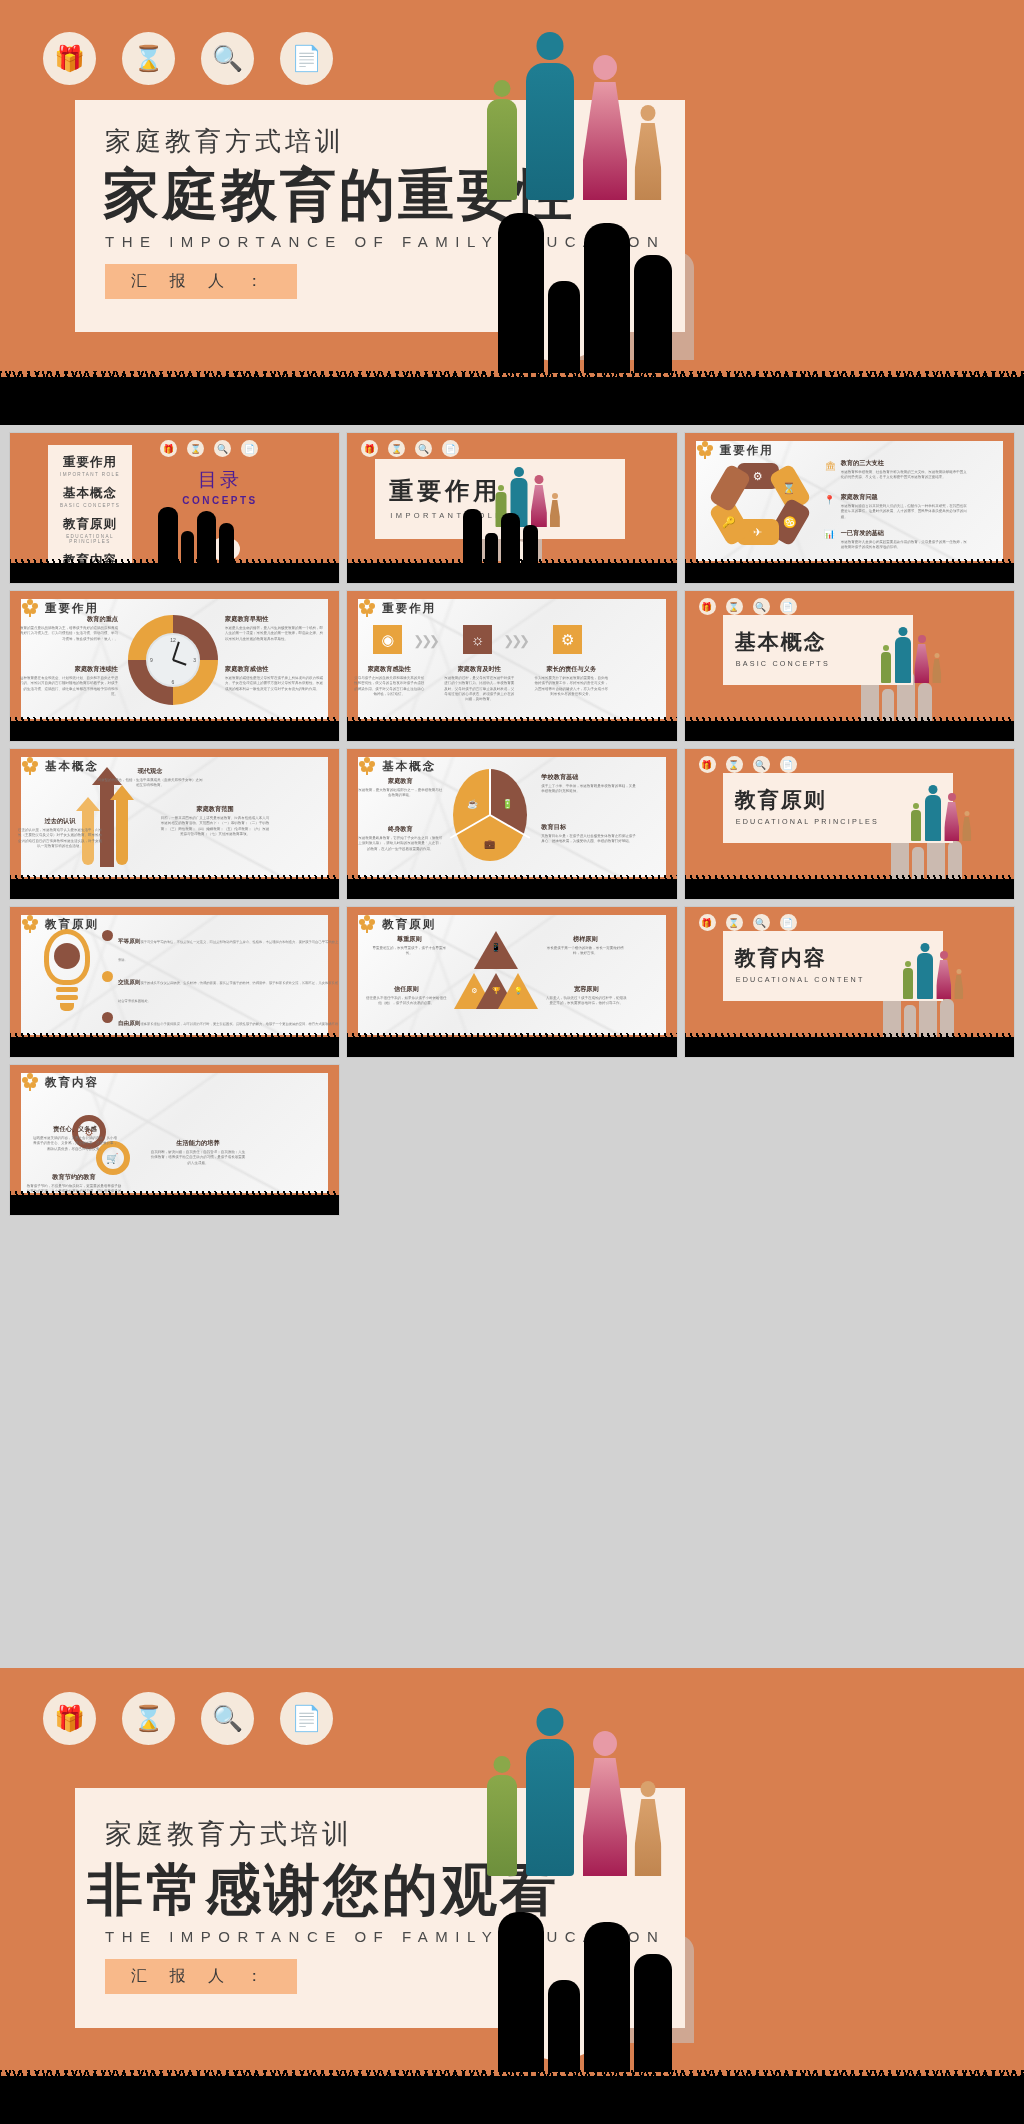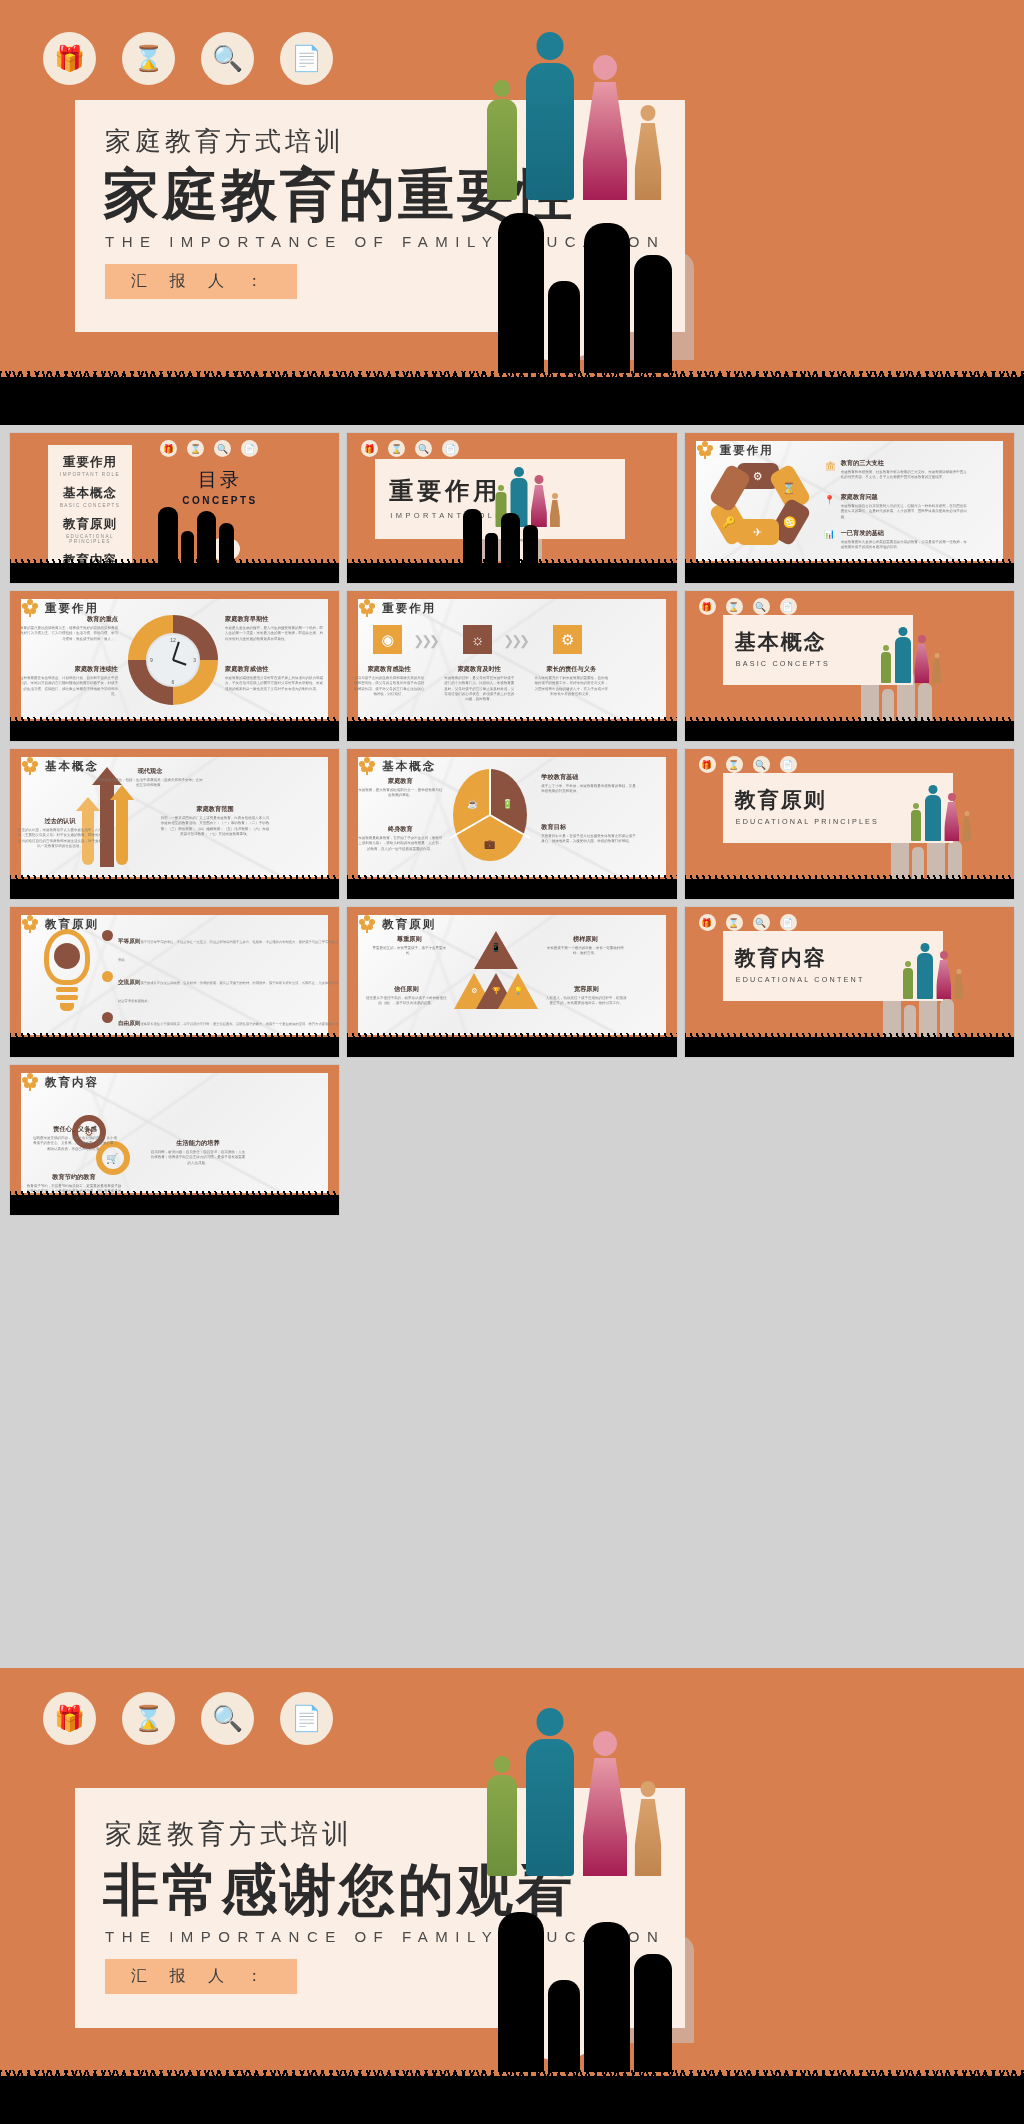--- a/index.html
+++ b/index.html
@@ -46,21 +46,21 @@
   .hero .card .kicker{
     color:#3b3b3b; letter-spacing:4px; font-weight:400;
   }
   .hero.cover .card .kicker{ font-size:26px; margin:24px 0 0 30px; }
   .hero.thanks .card .kicker{ font-size:27px; margin:28px 0 0 30px; }
 
   .hero .card .big{
     color:#2b2b2b; font-weight:700; letter-spacing:3px; line-height:1.08;
   }
   .hero.cover .card .big{ font-size:56px; margin:6px 0 0 28px; }
-  .hero.thanks .card .big{ font-size:56px; margin:8px 0 0 28px; }
+  .hero.thanks .card .big{ font-size:56px; margin:8px 0 0 12px; }
 
   .hero .card .eng{
     color:#4a4a4a; letter-spacing:7.5px; font-size:15px; margin:8px 0 0 30px;
   }
   .hero .card .tagbox{
     margin:14px 0 0 30px; background:#f8b98a; color:#3a3a3a;
     display:inline-block; padding:7px 26px; letter-spacing:9px; font-size:16px;
   }
 
   
@@ -135,21 +135,21 @@
   .thumb .ticons{ position:absolute; left:14px; top:7px; display:flex; gap:10px; z-index:8; }
   .thumb .ticons .icon-badge{ width:17px; height:17px; font-size:9px; }
 
   
   .contents-card{
     position:absolute; left:38px; top:12px; width:84px; height:118px;
     background:#fbeee4; z-index:5; text-align:center; padding-top:9px;
   }
   .contents-card .ci{ font-size:12.5px; font-weight:700; color:#2f2f2f; letter-spacing:1px; }
   .contents-card .ce{ font-size:4.6px; letter-spacing:1.4px; color:#8a8a8a; margin:1px 0 8px; }
-  .contents-title{ position:absolute; left:150px; top:34px; width:120px; text-align:center; z-index:6; color:#0f172a; }
+  .contents-title{ position:absolute; left:150px; top:34px; width:120px; text-align:center; z-index:6; color:#4c1d95; }
   .contents-title .zh{ font-size:19px; letter-spacing:3px; font-weight:400; }
   .contents-title .en{ font-size:10px; letter-spacing:2.5px; font-weight:700; margin-top:2px; }
 
   
   .bigrole-card{
     position:absolute; left:28px; top:26px; width:250px; height:80px; background:#fbeee4; z-index:5;
   }
   .bigrole-card .zh{ font-size:24px; font-weight:700; letter-spacing:4px; color:#2b2b2b; margin:16px 0 0 14px; }
   .bigrole-card .en{ font-size:7.5px; letter-spacing:3.4px; color:#555; margin:4px 0 0 15px; }
 

